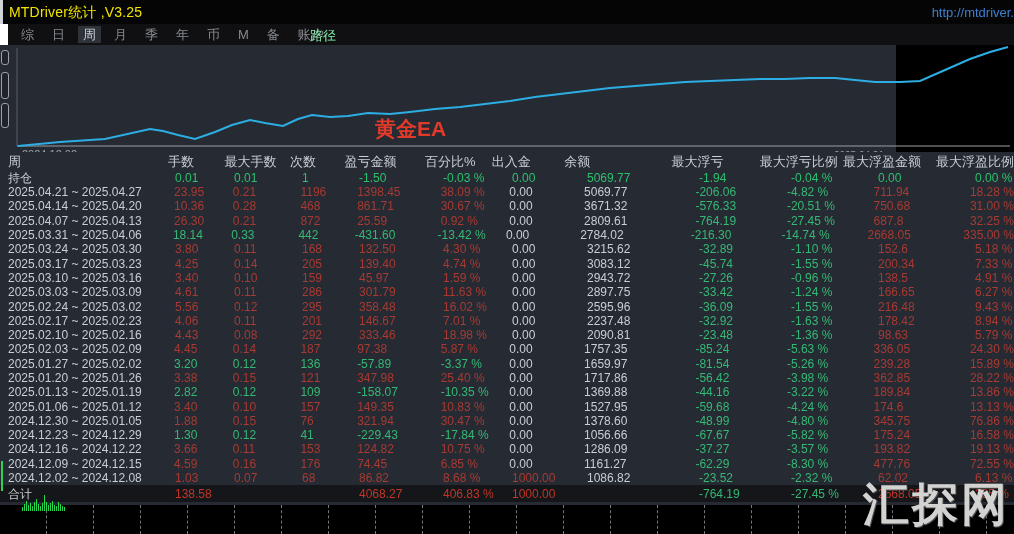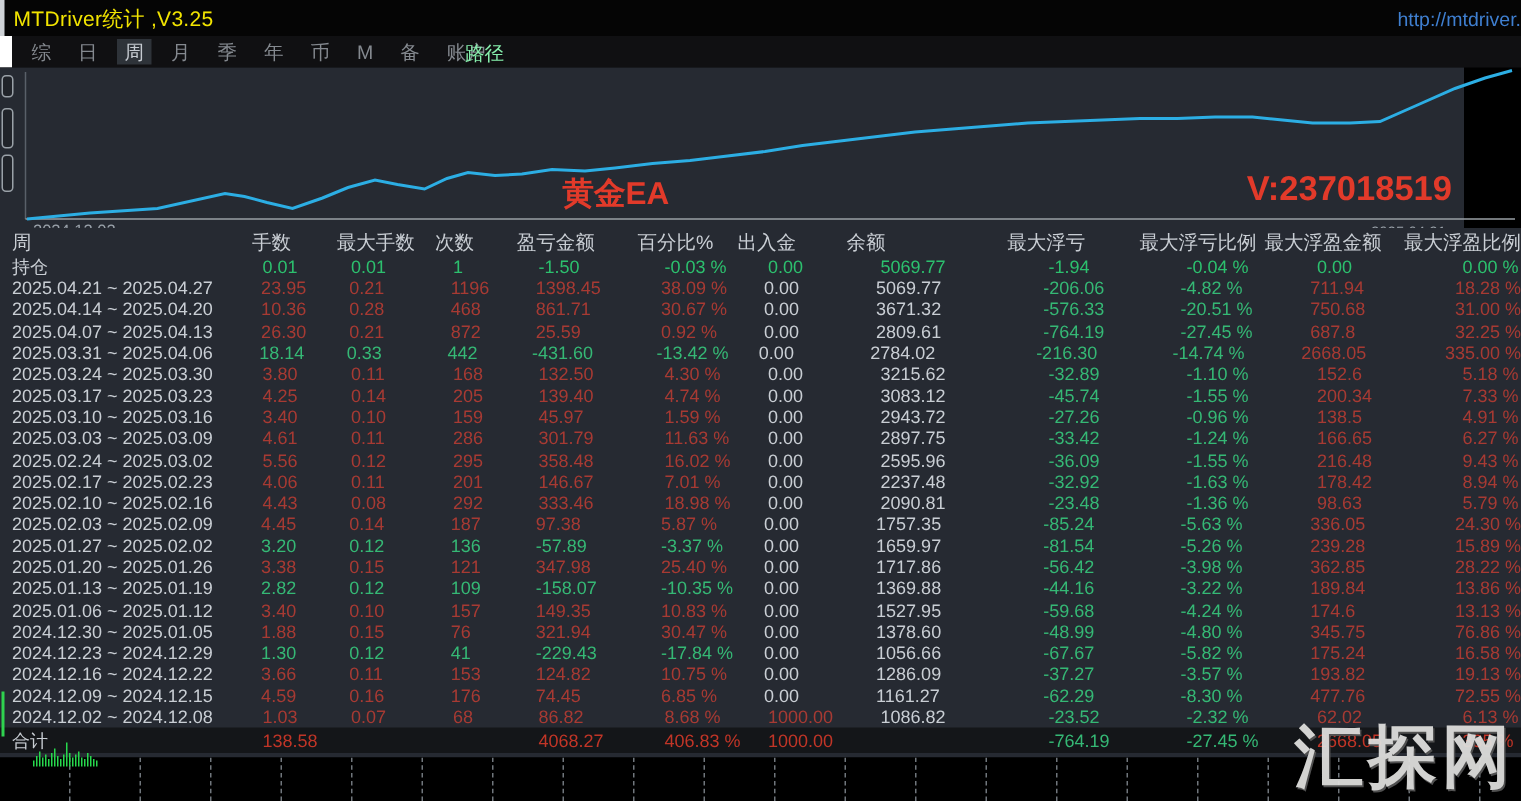--- a/index.html
+++ b/index.html
@@ -16,21 +16,21 @@
 
   
   .menubar{left:0;top:24px;width:1014px;height:21px;background:#101012;
            border-left:8px solid #ffffff;box-sizing:border-box;
            display:flex;align-items:center;}
   .tab{color:#84898f;font-size:13px;padding:1px 5px;margin-left:8px;cursor:default;}
   .tab.active{background:#2e3339;color:#c6cbd1;}
   .path-label{color:#86efac;font-size:13px;position:absolute;left:302px;top:3px;}
 
   
-  .chartwrap{left:0;top:45px;width:976px;height:107px;background:#262a32;}
+  .chartwrap{left:0;top:45px;width:896px;height:107px;background:#262a32;}
   .chartwrap svg{position:absolute;left:0;top:0;}
   .chart-name{position:absolute;left:375px;top:70px;color:#e23a2a;font-size:21px;font-weight:bold;}
   .chart-vol{position:absolute;right:8px;top:67px;color:#e23a2a;font-size:23px;font-weight:bold;}
   .date-left{position:absolute;left:22px;top:103px;color:#9aa2aa;font-size:11px;}
   .date-right{position:absolute;right:12px;top:105px;color:#9aa2aa;font-size:10px;}
   .rail{position:absolute;border:1px solid #9aa1a8;border-radius:3px;width:6px;background:#202329;}
 
   
   .tablewrap{left:0;top:152px;width:1014px;height:353px;background:#262a32;
              font-size:12px;line-height:14px;white-space:nowrap;}
@@ -73,21 +73,20 @@
 <div class="abs chartwrap">
   <svg id="chart-svg" width="1014" height="107" viewBox="0 0 1014 107">
       <line x1="17" y1="3" x2="17" y2="101" stroke="#596069"></line>
       <line x1="17" y1="101" x2="1010" y2="101" stroke="#9aa0a6"></line>
       <polyline points="18,101 60,97 105,94 150,84 163,86 178,90 195,94 215,87 232,80 250,75 265,78 283,81 298,74 312,70 330,72 348,71 368,68 390,69 410,67 435,64 460,62 485,59 510,56 535,52 560,49 585,46 610,43 635,41 660,39 685,37 710,36 735,35 760,34 785,34 810,33 835,33 855,35 875,37 900,37 920,36 945,25 970,14 990,7 1008,2" fill="none" stroke="#2caee4" stroke-width="2"></polyline>
     </svg>
   <div class="rail" style="left:1px;top:5px;height:13px;"></div>
   <div class="rail" style="left:1px;top:27px;height:25px;"></div>
   <div class="rail" style="left:1px;top:58px;height:23px;"></div>
   <span class="chart-name">黄金EA</span>
-  <span class="chart-vol">V:237018519</span>
   <span class="date-left">2024.12.02</span>
   <span class="date-right">2025.04.21</span>
 </div>
 
 <div class="abs tablewrap" id="table">
     <div class="row header">
       <span class="c0 w">周</span>
       <span class="c1 w">手数</span>
       <span class="c2 w">最大手数</span>
       <span class="c3 w">次数</span>

